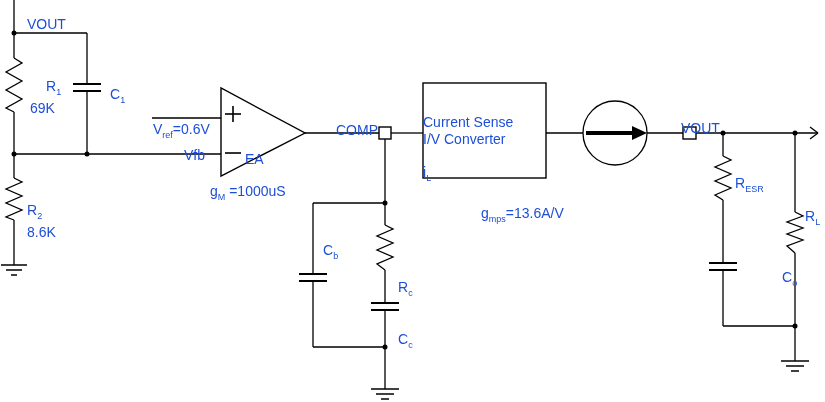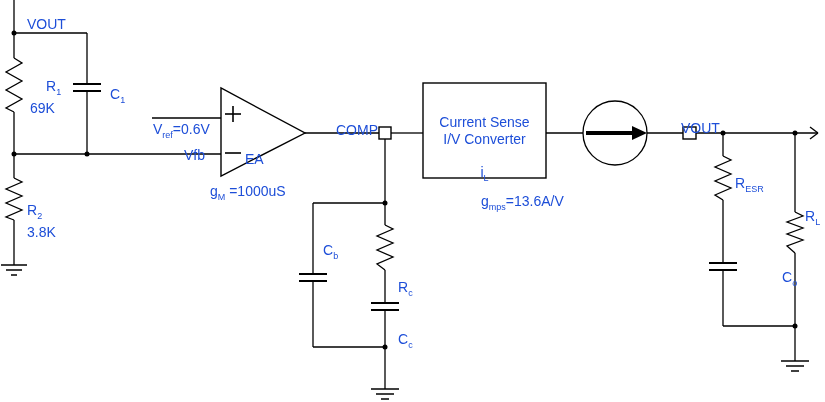--- a/index.html
+++ b/index.html
@@ -17,21 +17,21 @@
     font-size:14px;
     line-height:1.1;
     white-space:nowrap;
     color:#1d4ed8;
     margin-top:12px;
   }
   .lbl sub{
     font-size:9px;
     line-height:0;
   }
-  .ctr{text-align:center;}
+  .ctr{}
   .boxtxt{width:123px;}
 </style>
 </head>
 <body>
 
 <div class="canvas">
 
   <svg width="825" height="402" viewBox="0 0 825 402">
 
     <g stroke="#000" stroke-width="1.3" fill="none">
@@ -169,21 +169,21 @@
   </div>
 
   <div class="lbl" style="left:110px;top:75px">
     <span>C</span><sub>1</sub>
   </div>
 
   <div class="lbl" style="left:27px;top:191px">
     <span>R</span><sub>2</sub>
   </div>
   <div class="lbl" style="left:27px;top:213px">
-    <span>3.8K</span>
+    <span>8.6K</span>
   </div>
 
   <div class="lbl" style="left:153px;top:110px">
     <span>V</span><sub>ref</sub><span>=0.6V</span>
   </div>
 
   <div class="lbl" style="left:184px;top:136px">
     <span>Vfb</span>
   </div>
 
@@ -202,21 +202,21 @@
   <div class="lbl ctr boxtxt" style="left:423px;top:103px">
     <span>Current Sense</span>
   </div>
   <div class="lbl ctr boxtxt" style="left:423px;top:120px">
     <span>I/V Converter</span>
   </div>
   <div class="lbl ctr boxtxt" style="left:423px;top:153px">
     <span>i</span><sub>L</sub>
   </div>
 
-  <div class="lbl" style="left:481px;top:182px">
+  <div class="lbl" style="left:481px;top:194px">
     <span>g</span><sub>mps</sub><span>=13.6A/V</span>
   </div>
 
   <div class="lbl" style="left:681px;top:109px">
     <span>VOUT</span>
   </div>
 
   <div class="lbl" style="left:735px;top:164px">
     <span>R</span><sub>ESR</sub>
   </div>

